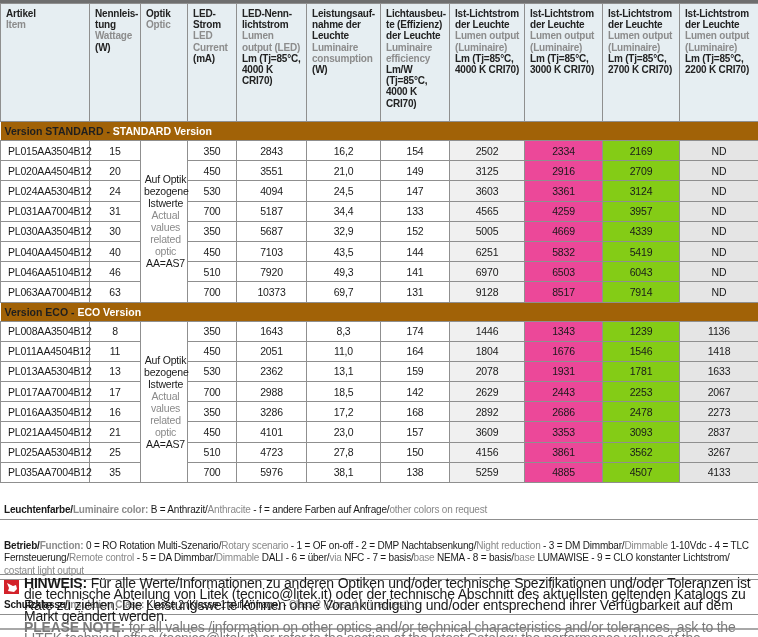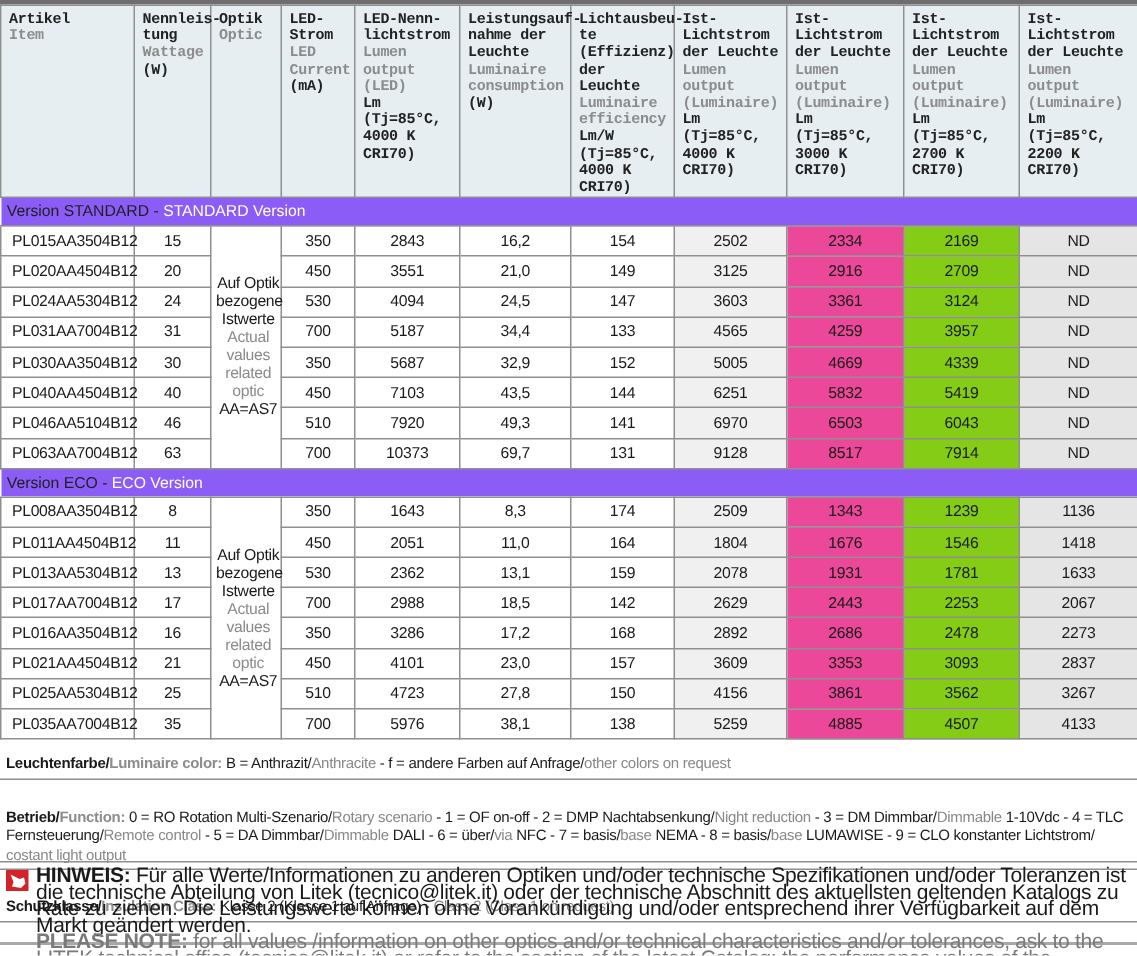--- a/index.html
+++ b/index.html
@@ -4,26 +4,26 @@
 <style>
   * { box-sizing: border-box; margin: 0; padding: 0; }
   html, body { width: 758px; height: 637px; background: #ffffff; overflow: hidden; }
   body { font-family: "Liberation Sans", sans-serif; color: #1a1a1a; font-size: 10px; position: relative; }
   .topbar { position: absolute; left: 0; top: 0; width: 758px; height: 3px; background: #6e6e6e; }
   table.spec { position: absolute; left: 0; top: 3px; width: 758px; border-collapse: collapse; table-layout: fixed; }
   table.spec th, table.spec td { border: 1px solid #8f8f8f; }
   table.spec th {
     background: #e6eef2; vertical-align: top; text-align: left;
     padding: 4px 4px 0 5px; font-weight: bold; font-size: 10px; line-height: 11.2px; height: 118px;
-    font-family: Liberation Mono, monospace; letter-spacing: -0.2px;
+    font-family: Liberation Sans, sans-serif; letter-spacing: -0.2px;
   }
   th .en { color: #8c8c8c; font-weight: bold; display: block; }
   th .de { display: block; color: #222; }
   tr.section td {
-    background: #8b5cf6; color: #1f1f1f; font-weight: normal; font-size: 10.5px;
+    background: #a16207; color: #1f1f1f; font-weight: bold; font-size: 10.5px;
     height: 19px; padding: 0 0 0 4px; border-left: none; border-right: none;
   }
   tr.section .en { color: #ffffff; }
   tr.row td {
     height: 20.2px; text-align: center; font-size: 10.5px; color: #1a1a1a; font-family: "Liberation Sans", sans-serif;
     letter-spacing: -0.2px; padding: 0;
   }
   tr.row td.c-item { text-align: center; padding-left: 7px; }
   td.c-optic { vertical-align: middle; text-align: center; padding-left: 3px !important; font-size: 10.5px; line-height: 12px; }
   td.c-optic .en { color: #8a8a8a; }
@@ -224,21 +224,21 @@
         <td colspan="11"><span>Version ECO - </span><span class="en">ECO Version</span></td>
       </tr>
       <tr class="row">
         <td class="bg1 c-item">PL008AA3504B12</td>
         <td class="bg1">8</td>
         <td class="c-optic bg1" rowspan="8"><span>Auf Optik bezogene Istwerte</span><br><span class="en">Actual values related optic</span><br><span>AA=AS7</span></td>
         <td class="bg1">350</td>
         <td class="bg1">1643</td>
         <td class="bg1">8,3</td>
         <td class="bg1">174</td>
-        <td class="bg2">2509</td>
+        <td class="bg2">1446</td>
         <td class="bg3">1343</td>
         <td class="bg4">1239</td>
         <td class="bg5">1136</td>
       </tr>
       <tr class="row">
         <td class="bg1 c-item">PL011AA4504B12</td>
         <td class="bg1">11</td>
         <td class="bg1">450</td>
         <td class="bg1">2051</td>
         <td class="bg1">11,0</td>

